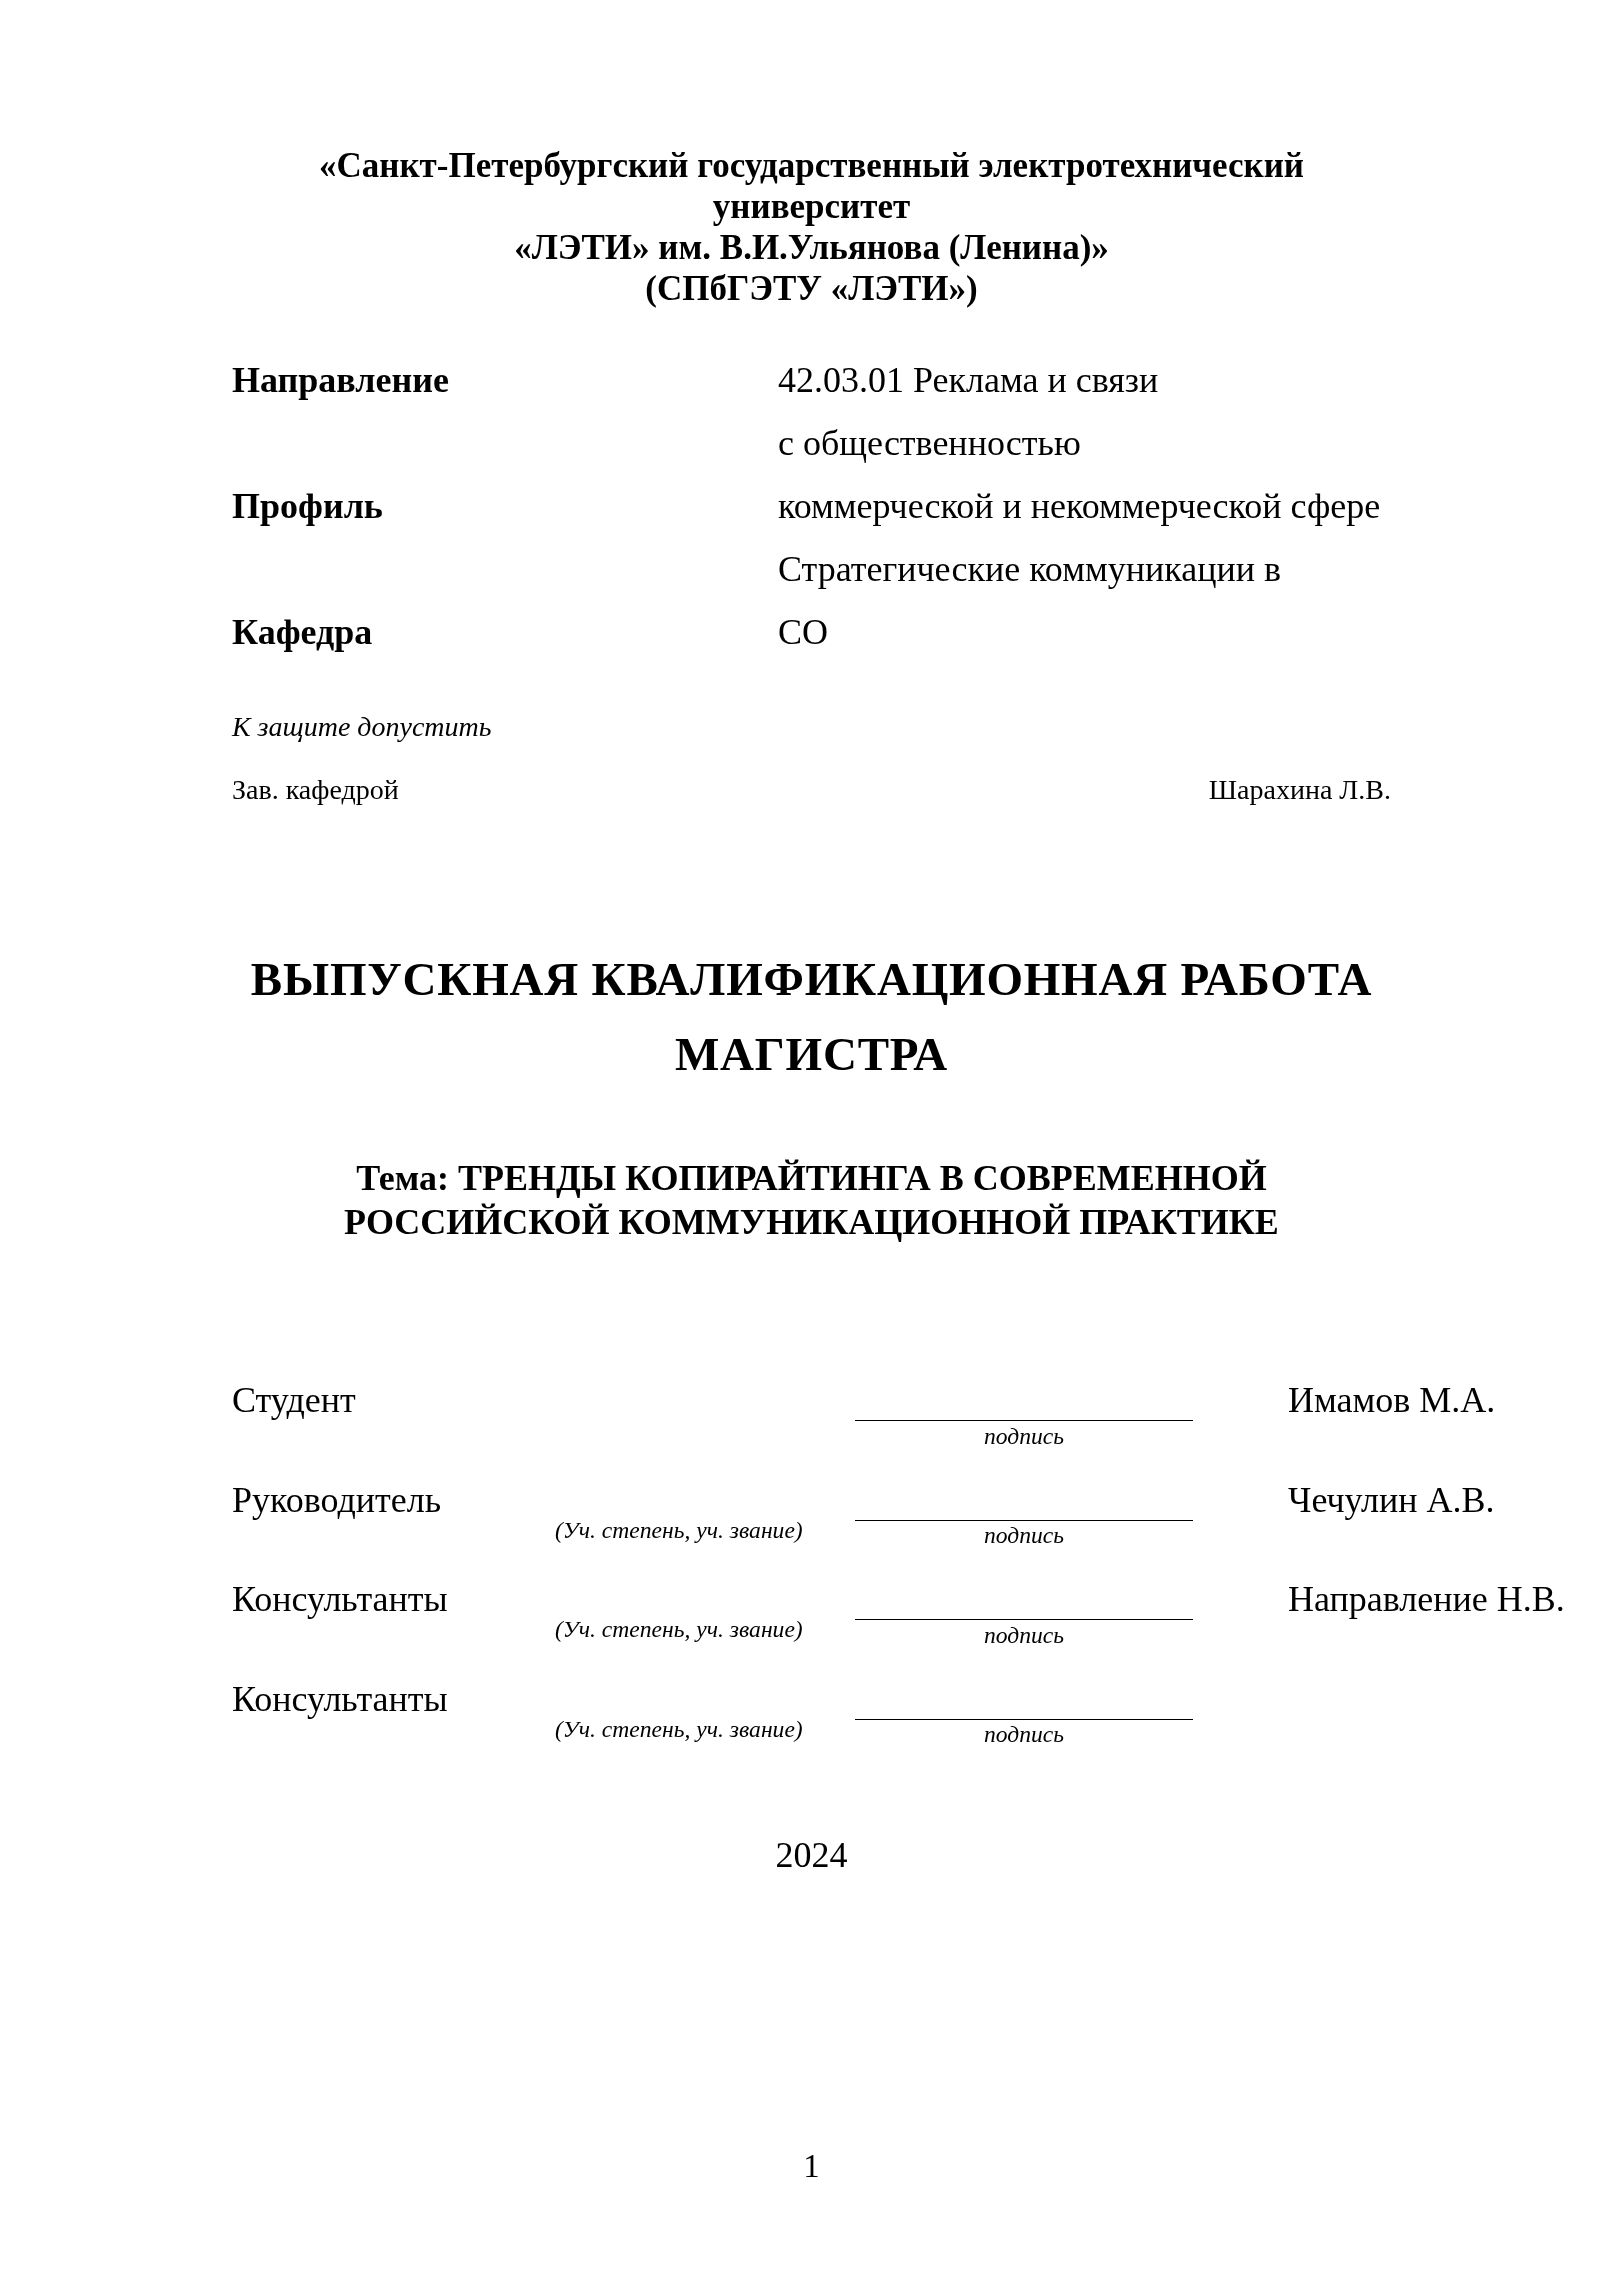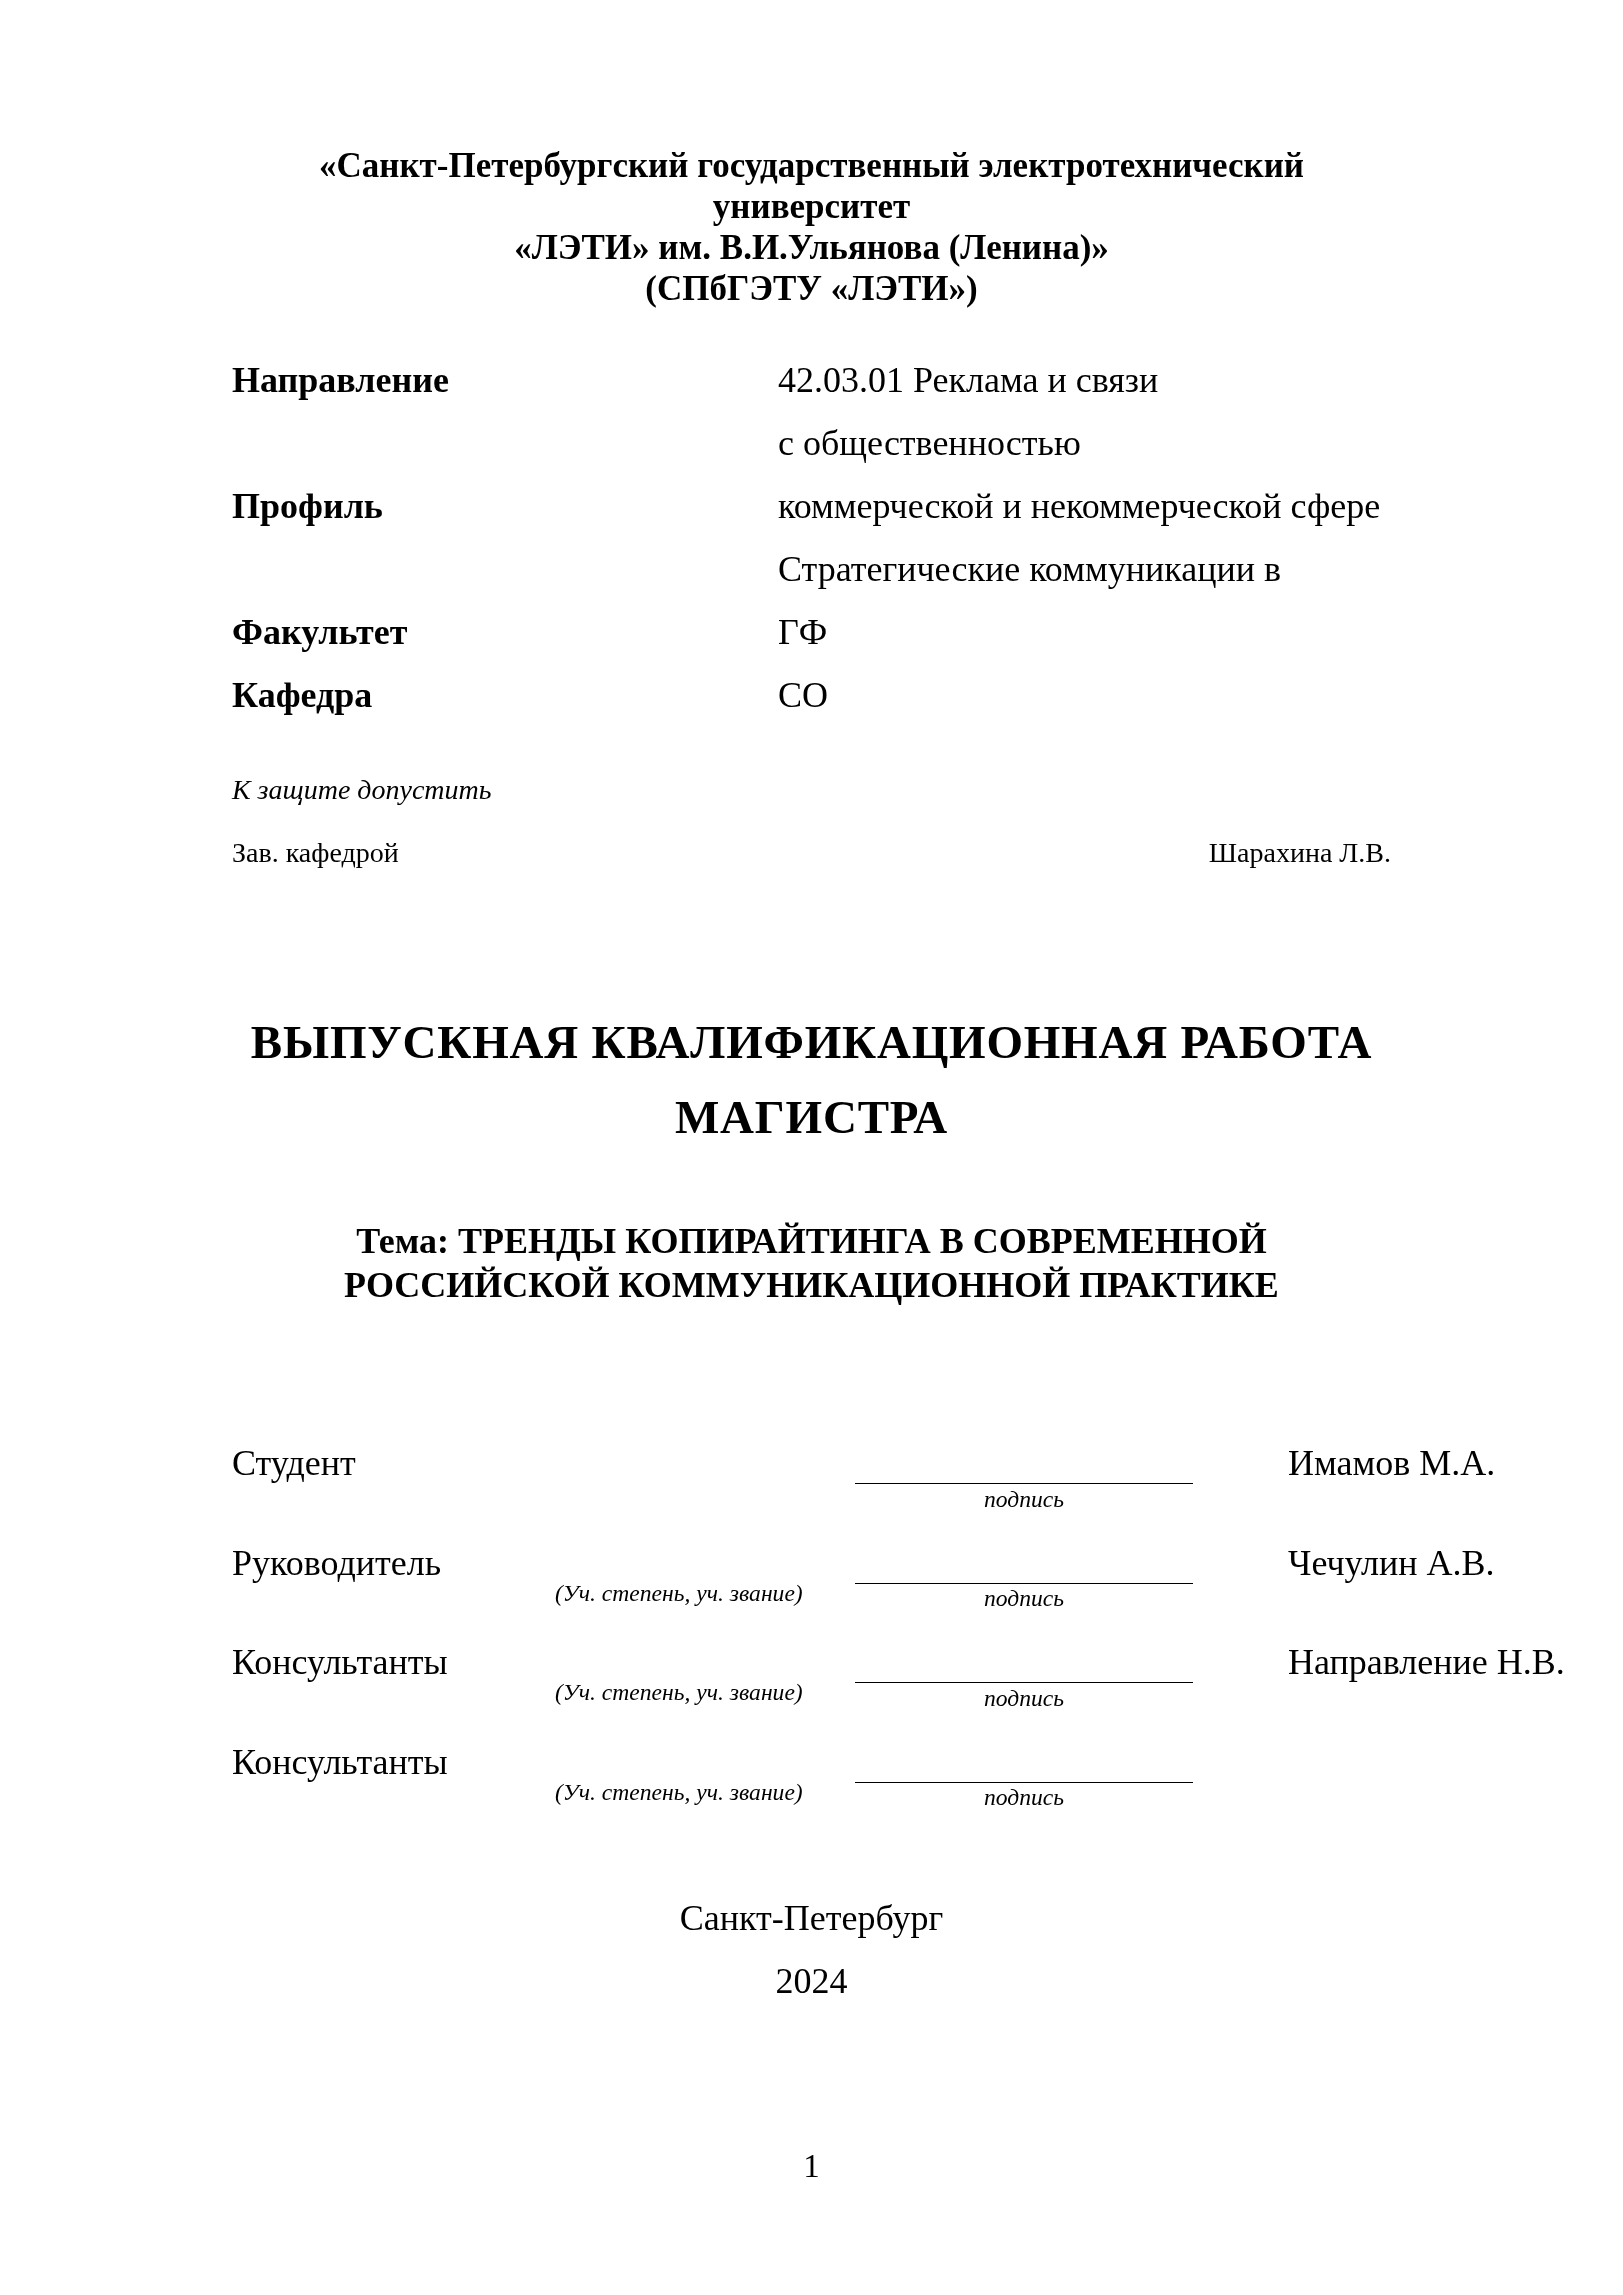--- a/index.html
+++ b/index.html
@@ -147,26 +147,20 @@
         </div>
       </div>
       <div class="field-row">
         <div class="field-label">Профиль</div>
         <div class="field-value">
           <div>коммерческой и некоммерческой сфере</div>
           <div>Стратегические коммуникации в</div>
         </div>
       </div>
       <div class="field-row">
-        <div class="field-label">Факультет</div>
-        <div class="field-value">
-          <div>ГФ</div>
-        </div>
-      </div>
-      <div class="field-row">
         <div class="field-label">Кафедра</div>
         <div class="field-value">
           <div>СО</div>
         </div>
       </div>
     </div>
 
     <div class="admission">
       <div class="admission-permit">К защите допустить</div>
       <div class="admission-row">
@@ -223,21 +217,20 @@
         <div class="sig-col">
           <div class="sig-line"></div>
           <div class="sig-caption">подпись</div>
         </div>
         <div class="sig-name"></div>
       </div>
 
     </div>
 
     <div class="footer-place">
-      <div>Санкт-Петербург</div>
       <div>2024</div>
     </div>
 
   </div>
 
   <div class="page-number">1</div>
 </div>
 
 
 </body></html>

